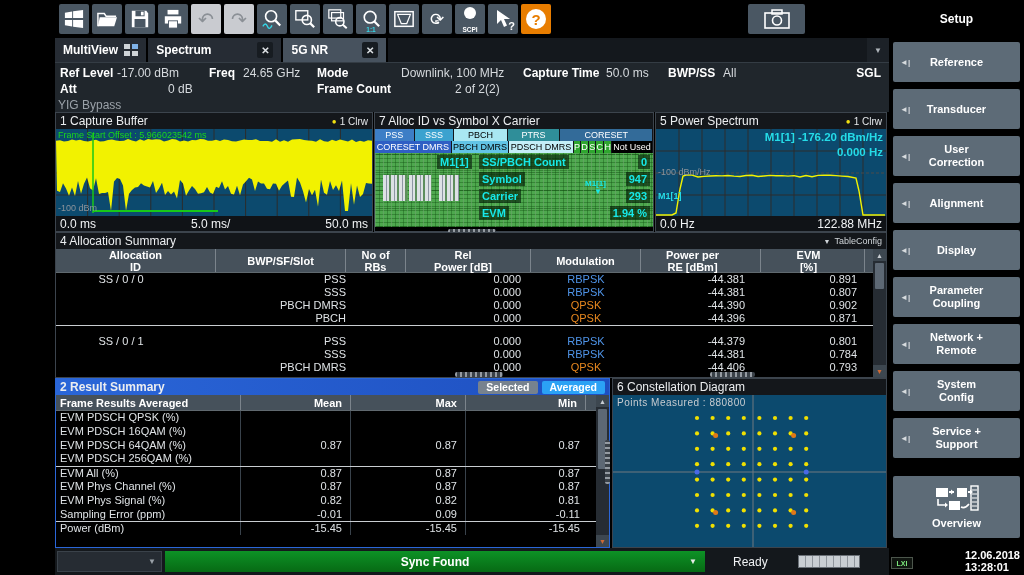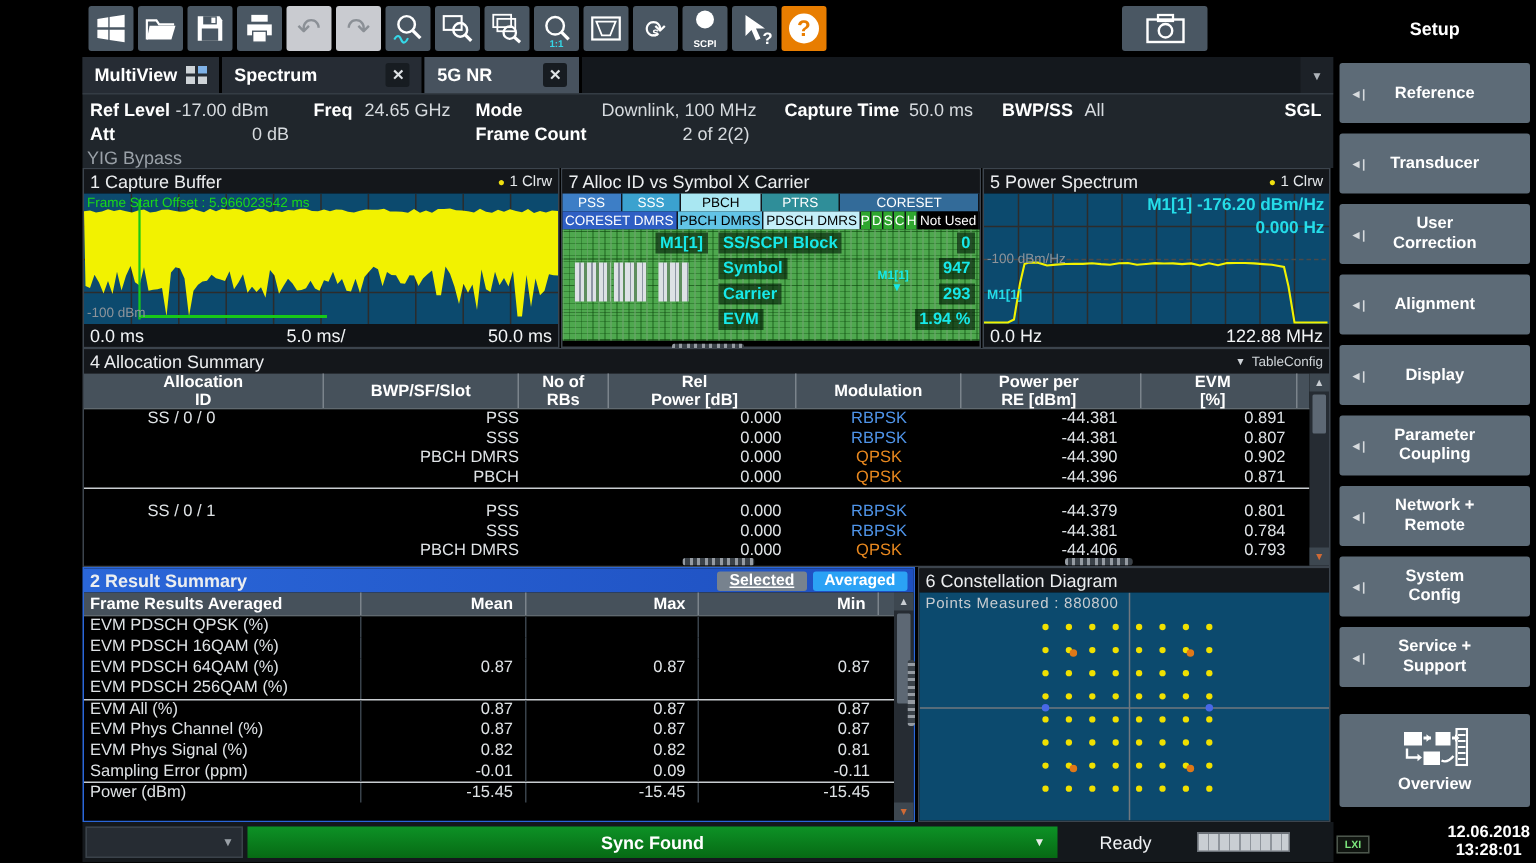--- a/index.html
+++ b/index.html
@@ -93,21 +93,21 @@
   .mod-orange{color:#e8881f;}
   .alloc-sep{height:10px;border-top:1px solid #c9cdd1;}
   .scrollbar{position:absolute;top:0;bottom:0;right:0;width:13px;background:#262c33;display:flex;flex-direction:column;align-items:center;}
   .sarrow{width:13px;height:12px;display:flex;align-items:center;justify-content:center;font-size:7px;color:#c8cdd2;background:#3d4750;cursor:pointer;}
   .sarrow.dn{margin-top:auto;color:#cf6a35;}
   .sthumb{width:9px;height:26px;background:#5d6874;margin-top:2px;border-radius:1px;}
 
   
   .blue-title{background:linear-gradient(90deg,#2a66d8,#1e4fc0);}
   .rs-btn{font-size:10.5px;font-weight:bold;padding:0 8px;height:13px;line-height:13px;border-radius:2px;cursor:pointer;}
-  .rs-sel{background:#77828e;color:#fff;text-decoration:underline;}
+  .rs-sel{background:#77828e;color:#fff;}
   .rs-avg{background:#2ba2f5;color:#fff;}
   .rrow{display:flex;height:13.8px;line-height:13.5px;font-size:11px;color:#dfe3e6;}
   .rrow.sep{border-top:1px solid #c9cdd1;}
   .rc1{width:185px;padding-left:4px;border-right:1px solid #39424b;}
   .rc2{width:110px;text-align:right;padding-right:8px;border-right:1px solid #39424b;}
   .rc3{width:115px;text-align:right;padding-right:8px;border-right:1px solid #39424b;}
   .rc4{width:120px;text-align:right;padding-right:6px;}
   .rhead .hc{justify-content:flex-end;padding-right:8px;text-align:right;}
   .rhead .hc.first{justify-content:flex-start;padding-left:4px;text-align:left;}
 
@@ -115,21 +115,21 @@
   .pm-label{position:absolute;left:4px;top:2px;color:#c8ccd0;font-size:10px;letter-spacing:.5px;}
 
   
   .sidebar{left:889px;top:0;width:135px;height:575px;background:#000;}
   .side-hdr{height:38px;display:flex;align-items:center;justify-content:center;font-size:12px;font-weight:bold;color:#fff;}
   .side-btn{position:absolute;left:4px;width:127px;background:#5d6b77;border-radius:2px;display:flex;align-items:center;
             justify-content:center;text-align:center;color:#fff;font-size:11px;font-weight:bold;white-space:pre-line;
             line-height:13px;cursor:pointer;}
   .side-arrow{position:absolute;left:7px;color:#d7dbde;font-size:8px;}
   .ov-icon{margin-bottom:2px;}
-  .datetime{position:absolute;right:4px;bottom:2px;text-align:center;font-size:11px;font-weight:bold;color:#fff;line-height:12px;}
+  .datetime{position:absolute;right:4px;bottom:2px;text-align:left;font-size:11px;font-weight:bold;color:#fff;line-height:12px;}
   .lxi{position:absolute;left:2px;bottom:6px;width:22px;height:12px;background:#101510;border:1px solid #4c564c;
        display:flex;align-items:center;justify-content:center;font-size:7px;font-weight:bold;color:#7ce87c;}
 
   
   .statusbar{left:0;top:548px;width:889px;height:27px;background:#14181c;}
   .sb-drop{position:absolute;left:57px;top:3px;width:105px;height:21px;background:#262c33;border:1px solid #3a424a;
            display:flex;align-items:center;justify-content:flex-end;padding-right:5px;color:#9aa1a8;font-size:8px;cursor:pointer;}
   .sync-bar{position:absolute;left:165px;top:3px;width:540px;height:21px;background:linear-gradient(#0d9226,#076a14);
             display:flex;align-items:center;justify-content:center;color:#fff;font-size:12px;font-weight:bold;cursor:pointer;}
   .sync-arrow{position:absolute;right:8px;font-size:8px;color:#e8ece8;}
@@ -334,21 +334,21 @@
         <div class="leg-cell" style="background: rgb(47, 166, 47); color: rgb(255, 255, 255); flex-grow: 1.4;">S</div>
         <div class="leg-cell" style="background: rgb(47, 166, 47); color: rgb(255, 255, 255); flex-grow: 1.4;">C</div>
         <div class="leg-cell" style="background: rgb(47, 166, 47); color: rgb(255, 255, 255); flex-grow: 1.4;">H</div>
         <div class="leg-cell" style="background: rgb(0, 0, 0); color: rgb(255, 255, 255); flex-grow: 8;">Not Used</div>
       </div>
     <div class="grid-area">
       <div class="stripe-block" style="left:8px;top:22px;width:24px;height:26px;"></div>
       <div class="stripe-block" style="left:34px;top:22px;width:22px;height:26px;"></div>
       <div class="stripe-block" style="left:64px;top:22px;width:20px;height:26px;"></div>
       <span class="mtag" style="left:62px;top:2px;">M1[1]</span>
-      <span class="mtag" style="left:104px;top:2px;">SS/SCPI Block</span>
+      <span class="mtag" style="left:104px;top:2px;">SS/PBCH Count</span>
       <span class="mtag" style="right:3px;top:2px;">0</span>
       <span class="mtag" style="left:104px;top:19px;">Symbol</span>
       <span class="mtag" style="right:3px;top:19px;">947</span>
       <span class="mtag" style="left:104px;top:36px;">Carrier</span>
       <span class="mtag" style="right:3px;top:36px;">293</span>
       <span class="mtag" style="left:104px;top:53px;">EVM</span>
       <span class="mtag" style="right:3px;top:53px;">1.94 %</span>
       <span style="position:absolute;left:210px;top:26px;color:#17e8e8;font-size:8px;font-weight:bold;">M1[1]</span>
       <span style="position:absolute;left:219px;top:34px;color:#17e8e8;font-size:8px;">▼</span>
     </div>

